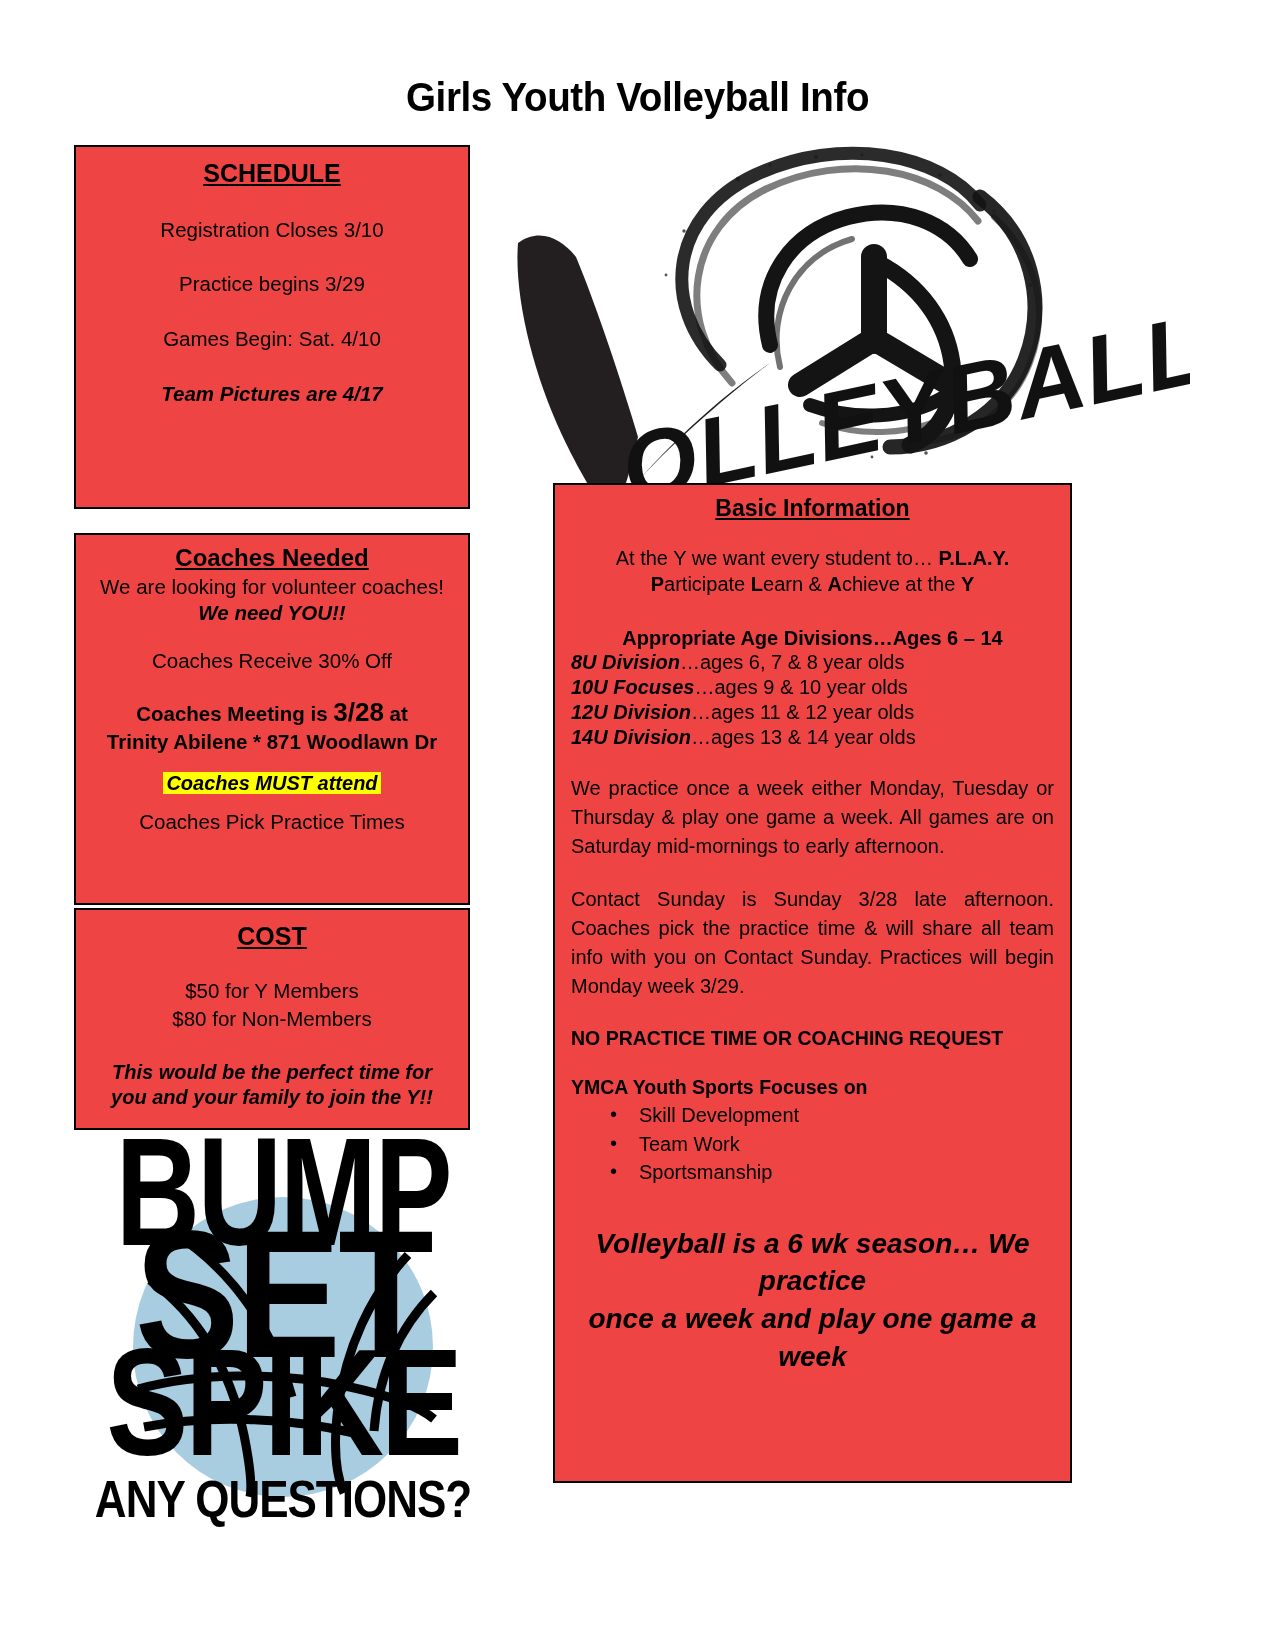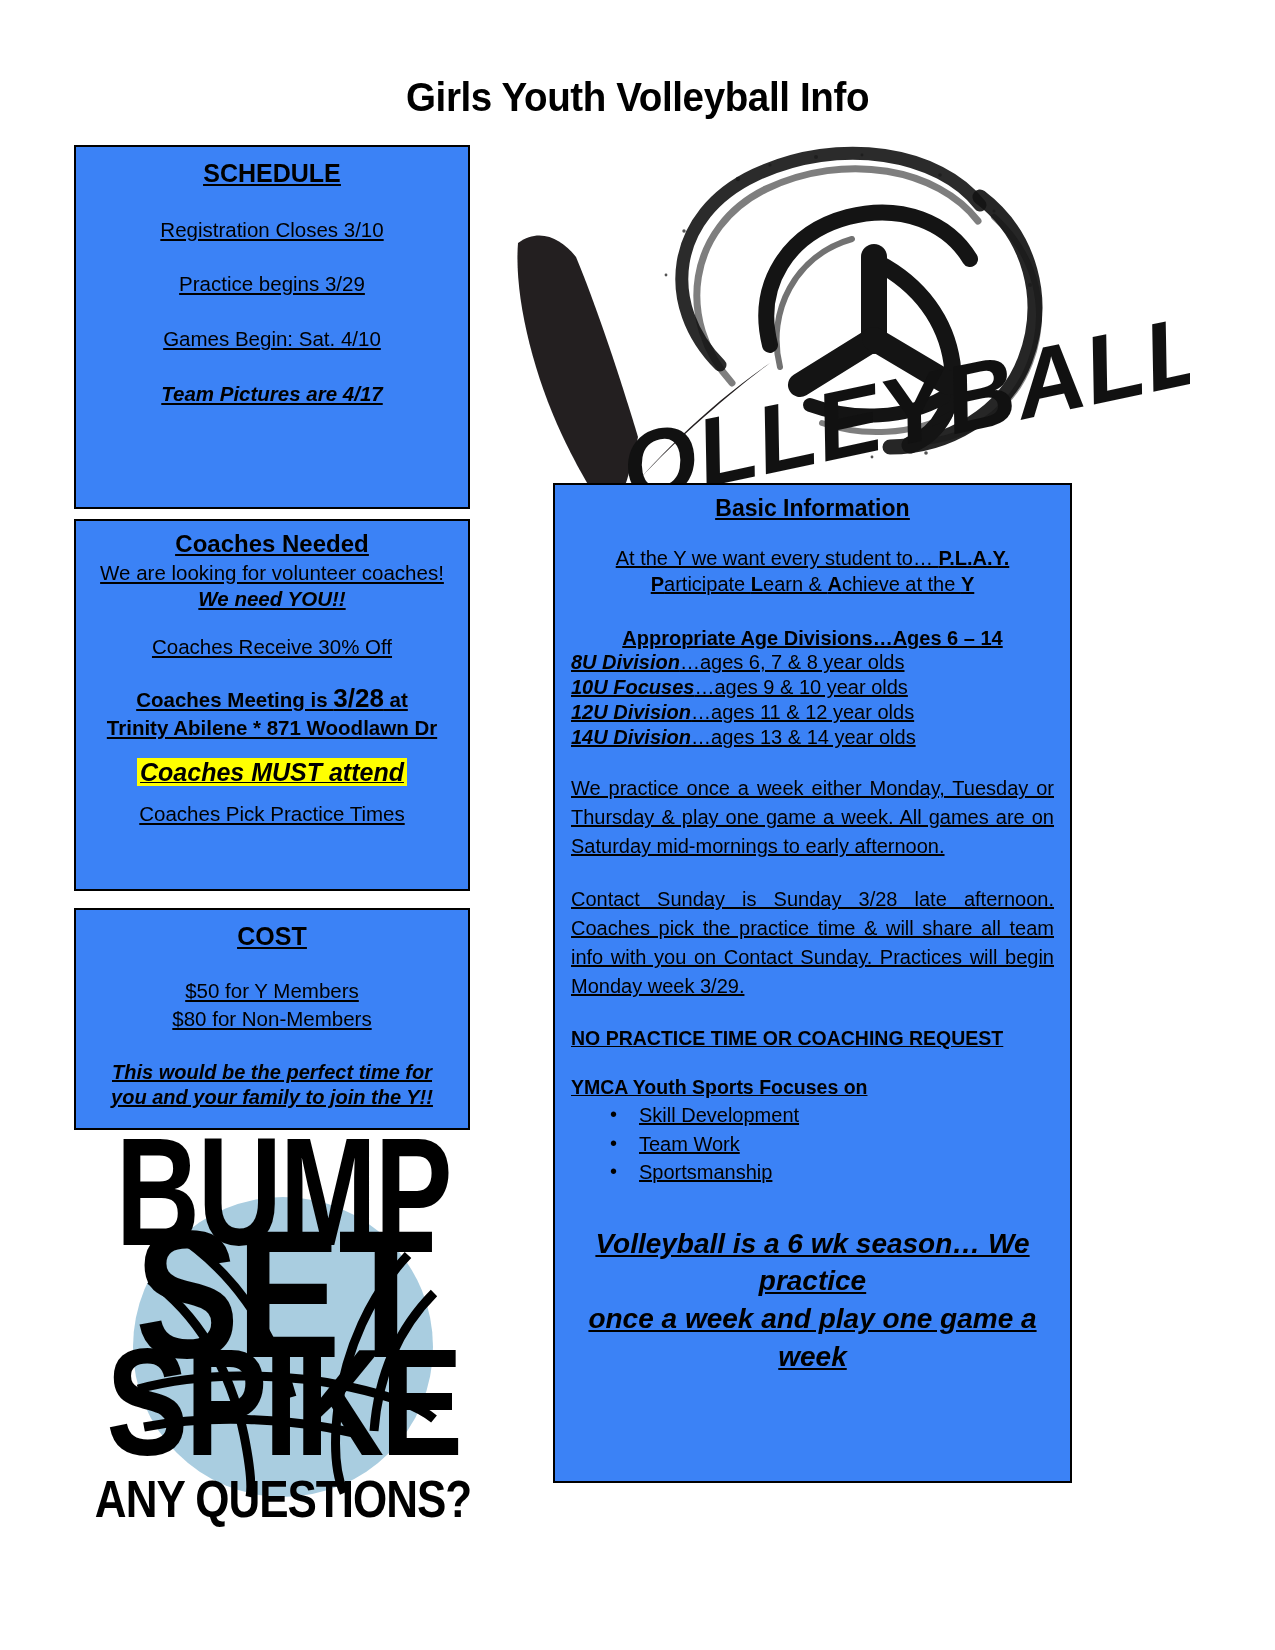--- a/index.html
+++ b/index.html
@@ -33,22 +33,21 @@
     letter-spacing: -0.4px;
     font-family: "Liberation Sans", sans-serif;
     transform: scaleX(0.94);
   }
 
   
   .box {
     position: absolute;
     border: 2px solid #000;
     box-sizing: border-box;
-    background: #3b82f6;
-    text-decoration: underline;
+    background: #ef4444;
   }
 
   .box-heading {
     text-align: center;
     font-weight: bold;
     text-decoration: underline;
     font-size: 25px;
     line-height: 1.15;
   }
 
@@ -68,21 +67,21 @@
     margin-top: 30px;
   }
   .sched-line.em {
     font-weight: bold;
     font-style: italic;
   }
 
   
   #coaches-box {
     left: 74px;
-    top: 519px;
+    top: 533px;
     width: 396px;
     height: 372px;
     padding: 9px 8px 0 8px;
   }
   #coaches-box .box-heading { font-size: 24px; margin-bottom: 2px; }
   .coach-line {
     text-align: center;
     font-size: 20.5px;
     line-height: 1.27;
   }
@@ -97,21 +96,21 @@
   }
   .coach-meeting .big { font-size: 26px; }
   .highlight-line {
     text-align: center;
     margin-top: 16px;
   }
   .highlight-line span {
     background: #ffff00;
     font-weight: bold;
     font-style: italic;
-    font-size: 25px;
+    font-size: 20px;
     padding: 0 3px;
   }
 
   
   #cost-box {
     left: 74px;
     top: 908px;
     width: 396px;
     height: 222px;
     padding: 12px 8px 0 8px;

